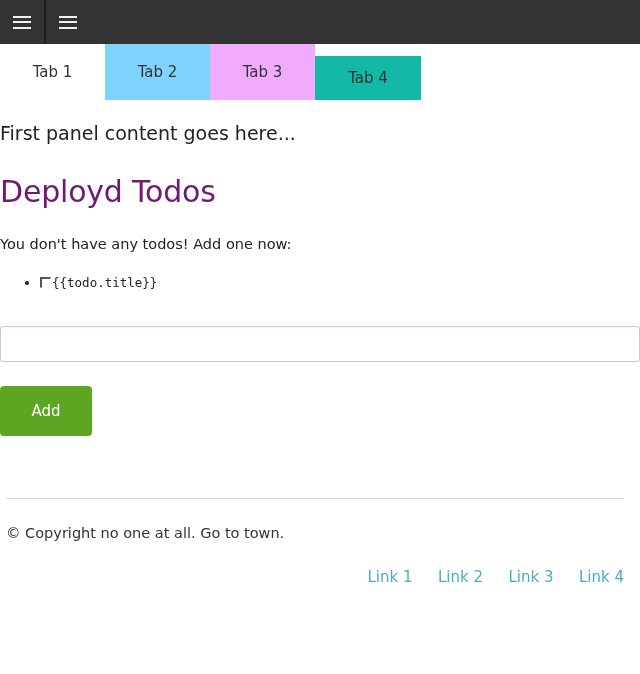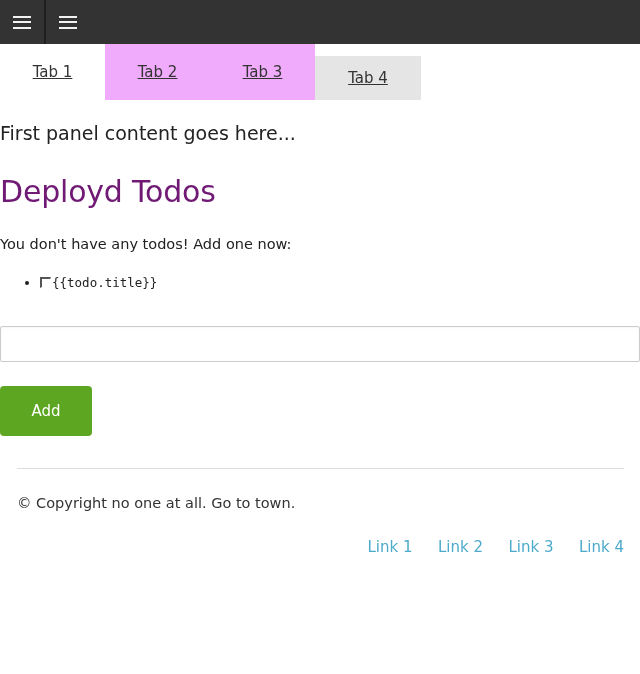--- a/index.html
+++ b/index.html
@@ -68,26 +68,25 @@
   }
   .tab {
     display: flex;
     align-items: center;
     justify-content: center;
     font-size: 15px;
     color: #333333;
     cursor: pointer;
     padding: 0 10px;
     box-sizing: border-box;
-    text-decoration: underline;
   }
   .tab.t1 { width: 105px; background: #ffffff; }
-  .tab.t2 { width: 105px; background: #f0abfc; }
+  .tab.t2 { width: 105px; background: #7dd3fc; }
   .tab.t3 { width: 105px; background: #f0abfc; }
-  .tab.t4 { width: 106px; background: #e5e5e5; margin-top: 12px; }
+  .tab.t4 { width: 106px; background: #14b8a6; margin-top: 12px; }
   .tabs-rest { flex: 1 1 auto; background: #ffffff; }
 
   
   .panel {
     padding: 0;
   }
   .panel-intro {
     font-size: 19px;
     color: #222222;
     margin: 22px 0 8px 0;
@@ -173,22 +172,22 @@
     display: inline-block;
     margin: 30px 0 0 0;
     color: #4daacb;
     font-size: 15px;
     text-decoration: none;
     cursor: pointer;
   }
 
   
   footer {
-    margin-top: 32px;
-    padding: 0 16px 0 17px;
+    margin-top: 62px;
+    padding: 0 16px 0 6px;
   }
   .footer-rule {
     border: 0;
     border-top: 1px solid #dddddd;
     margin: 0;
   }
   .footer-copy {
     font-size: 14.5px;
     color: #333333;
     margin: 26px 0 0 0;

